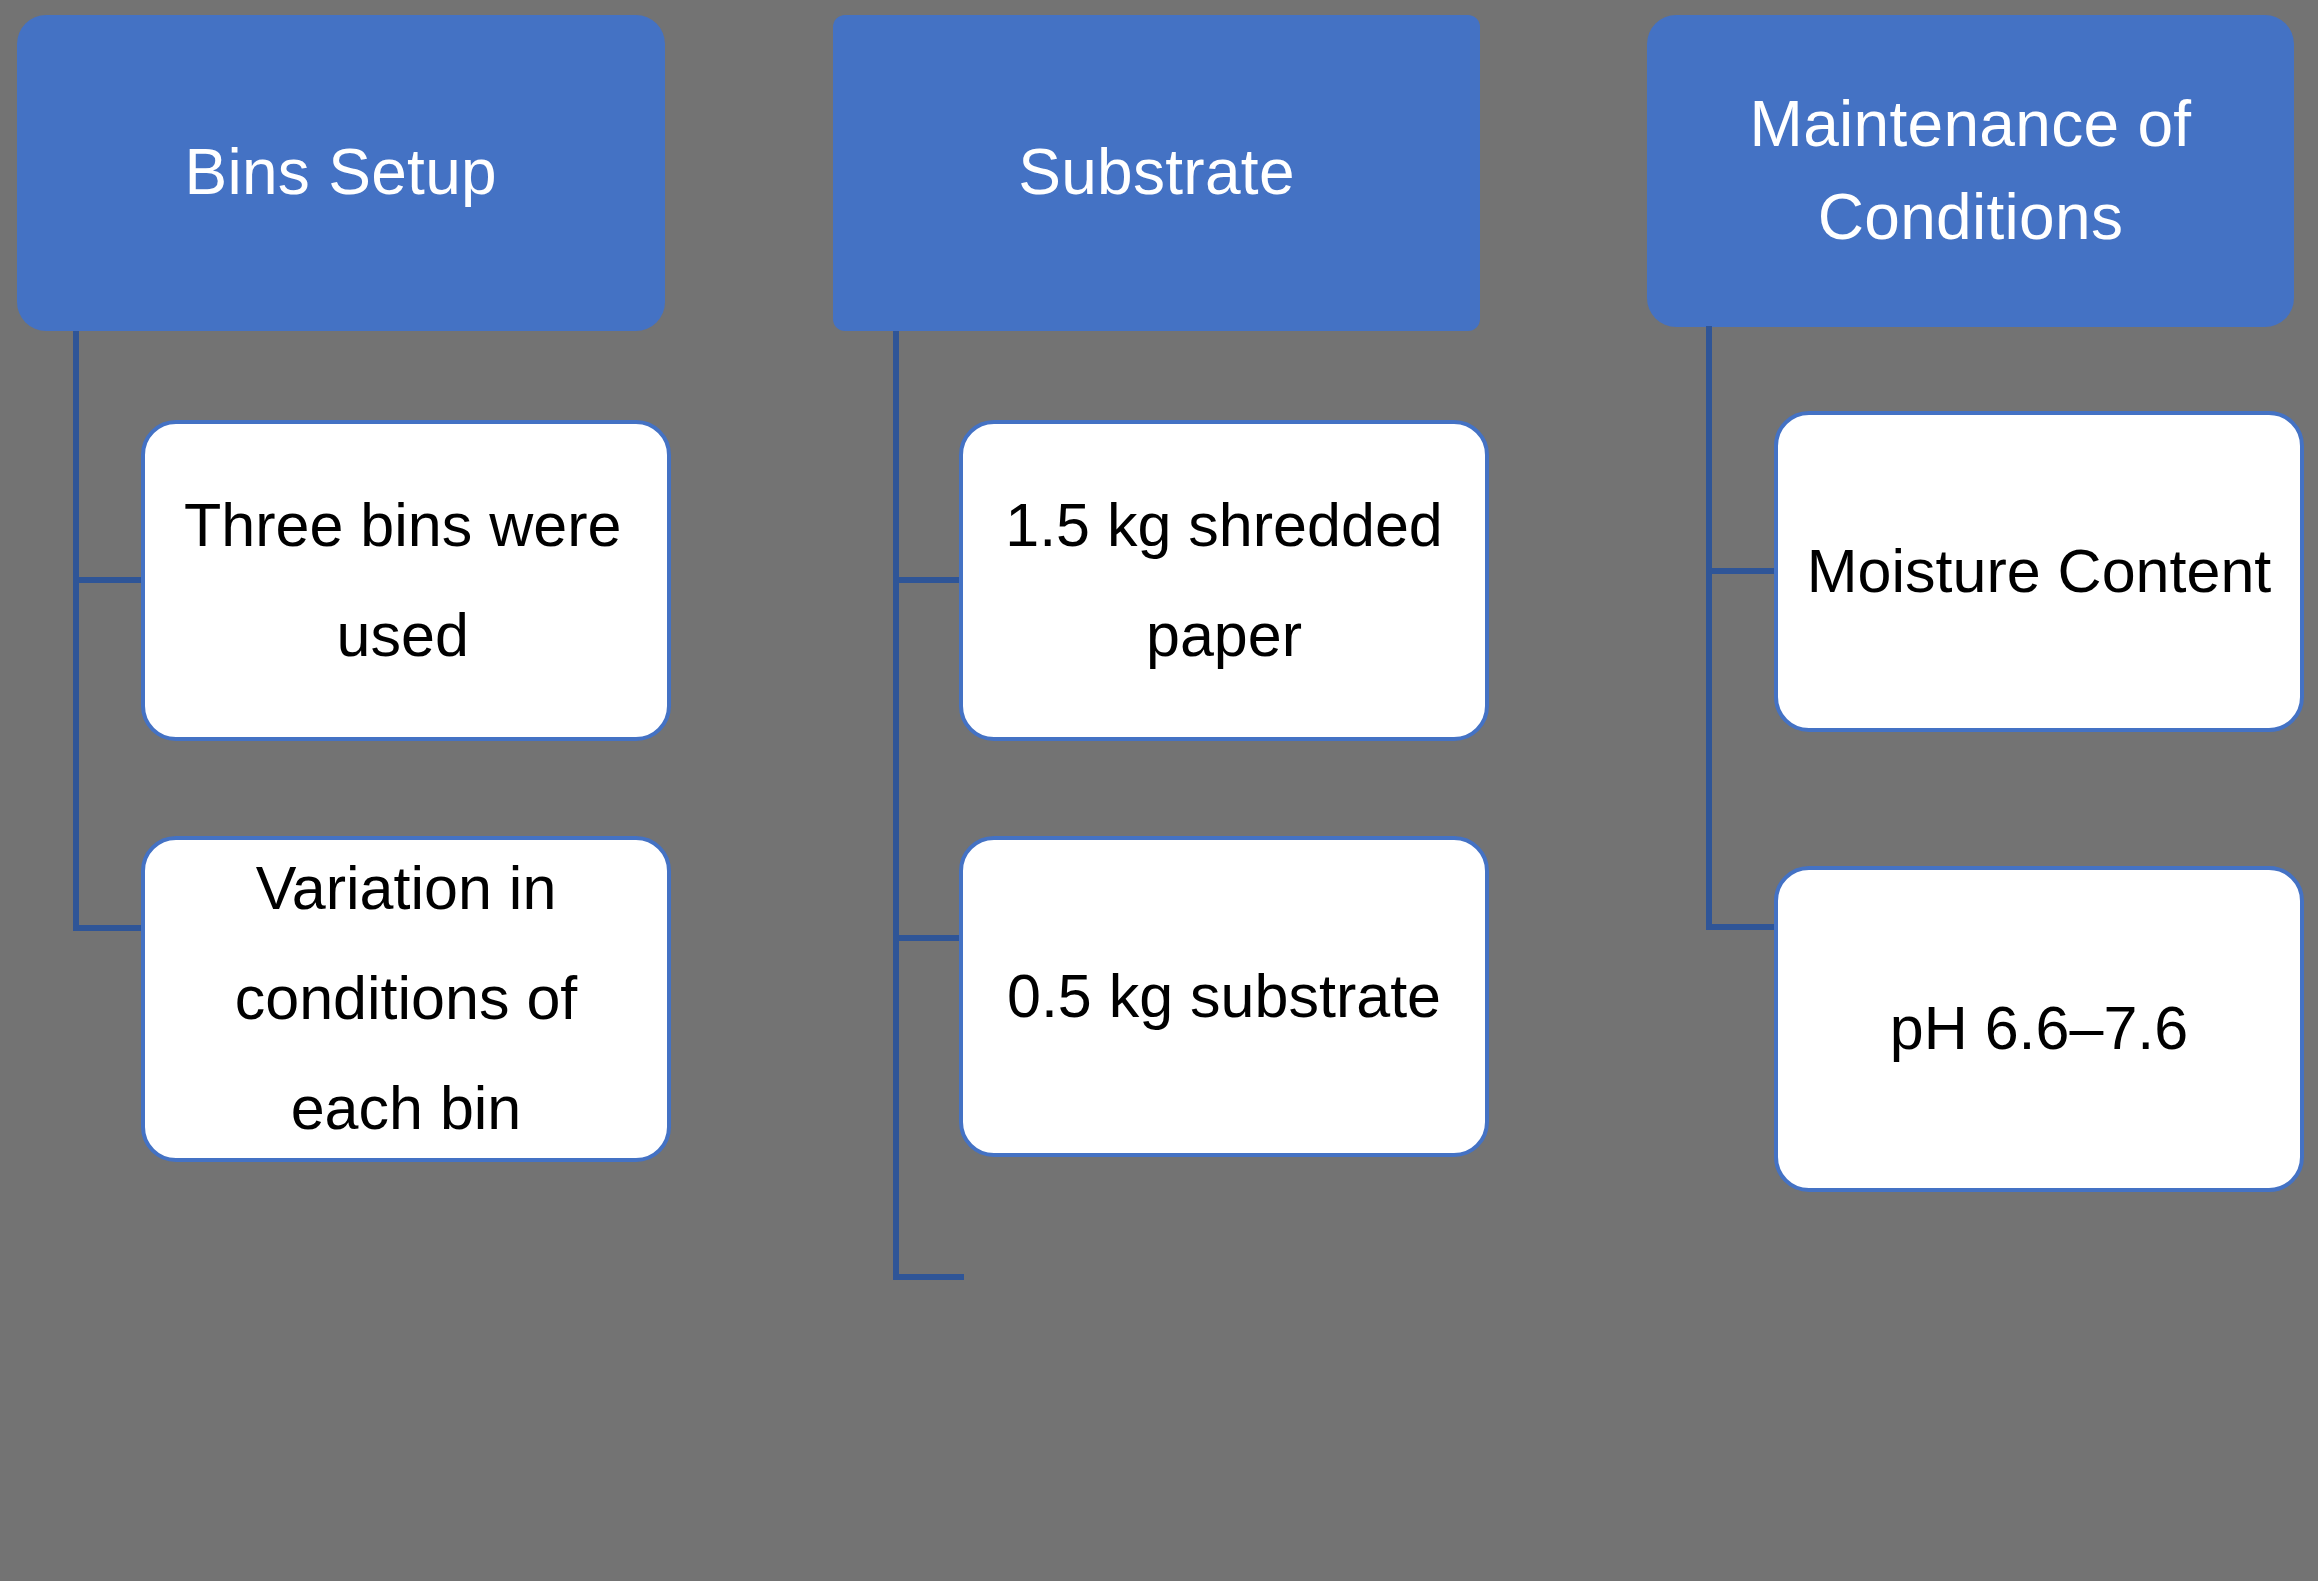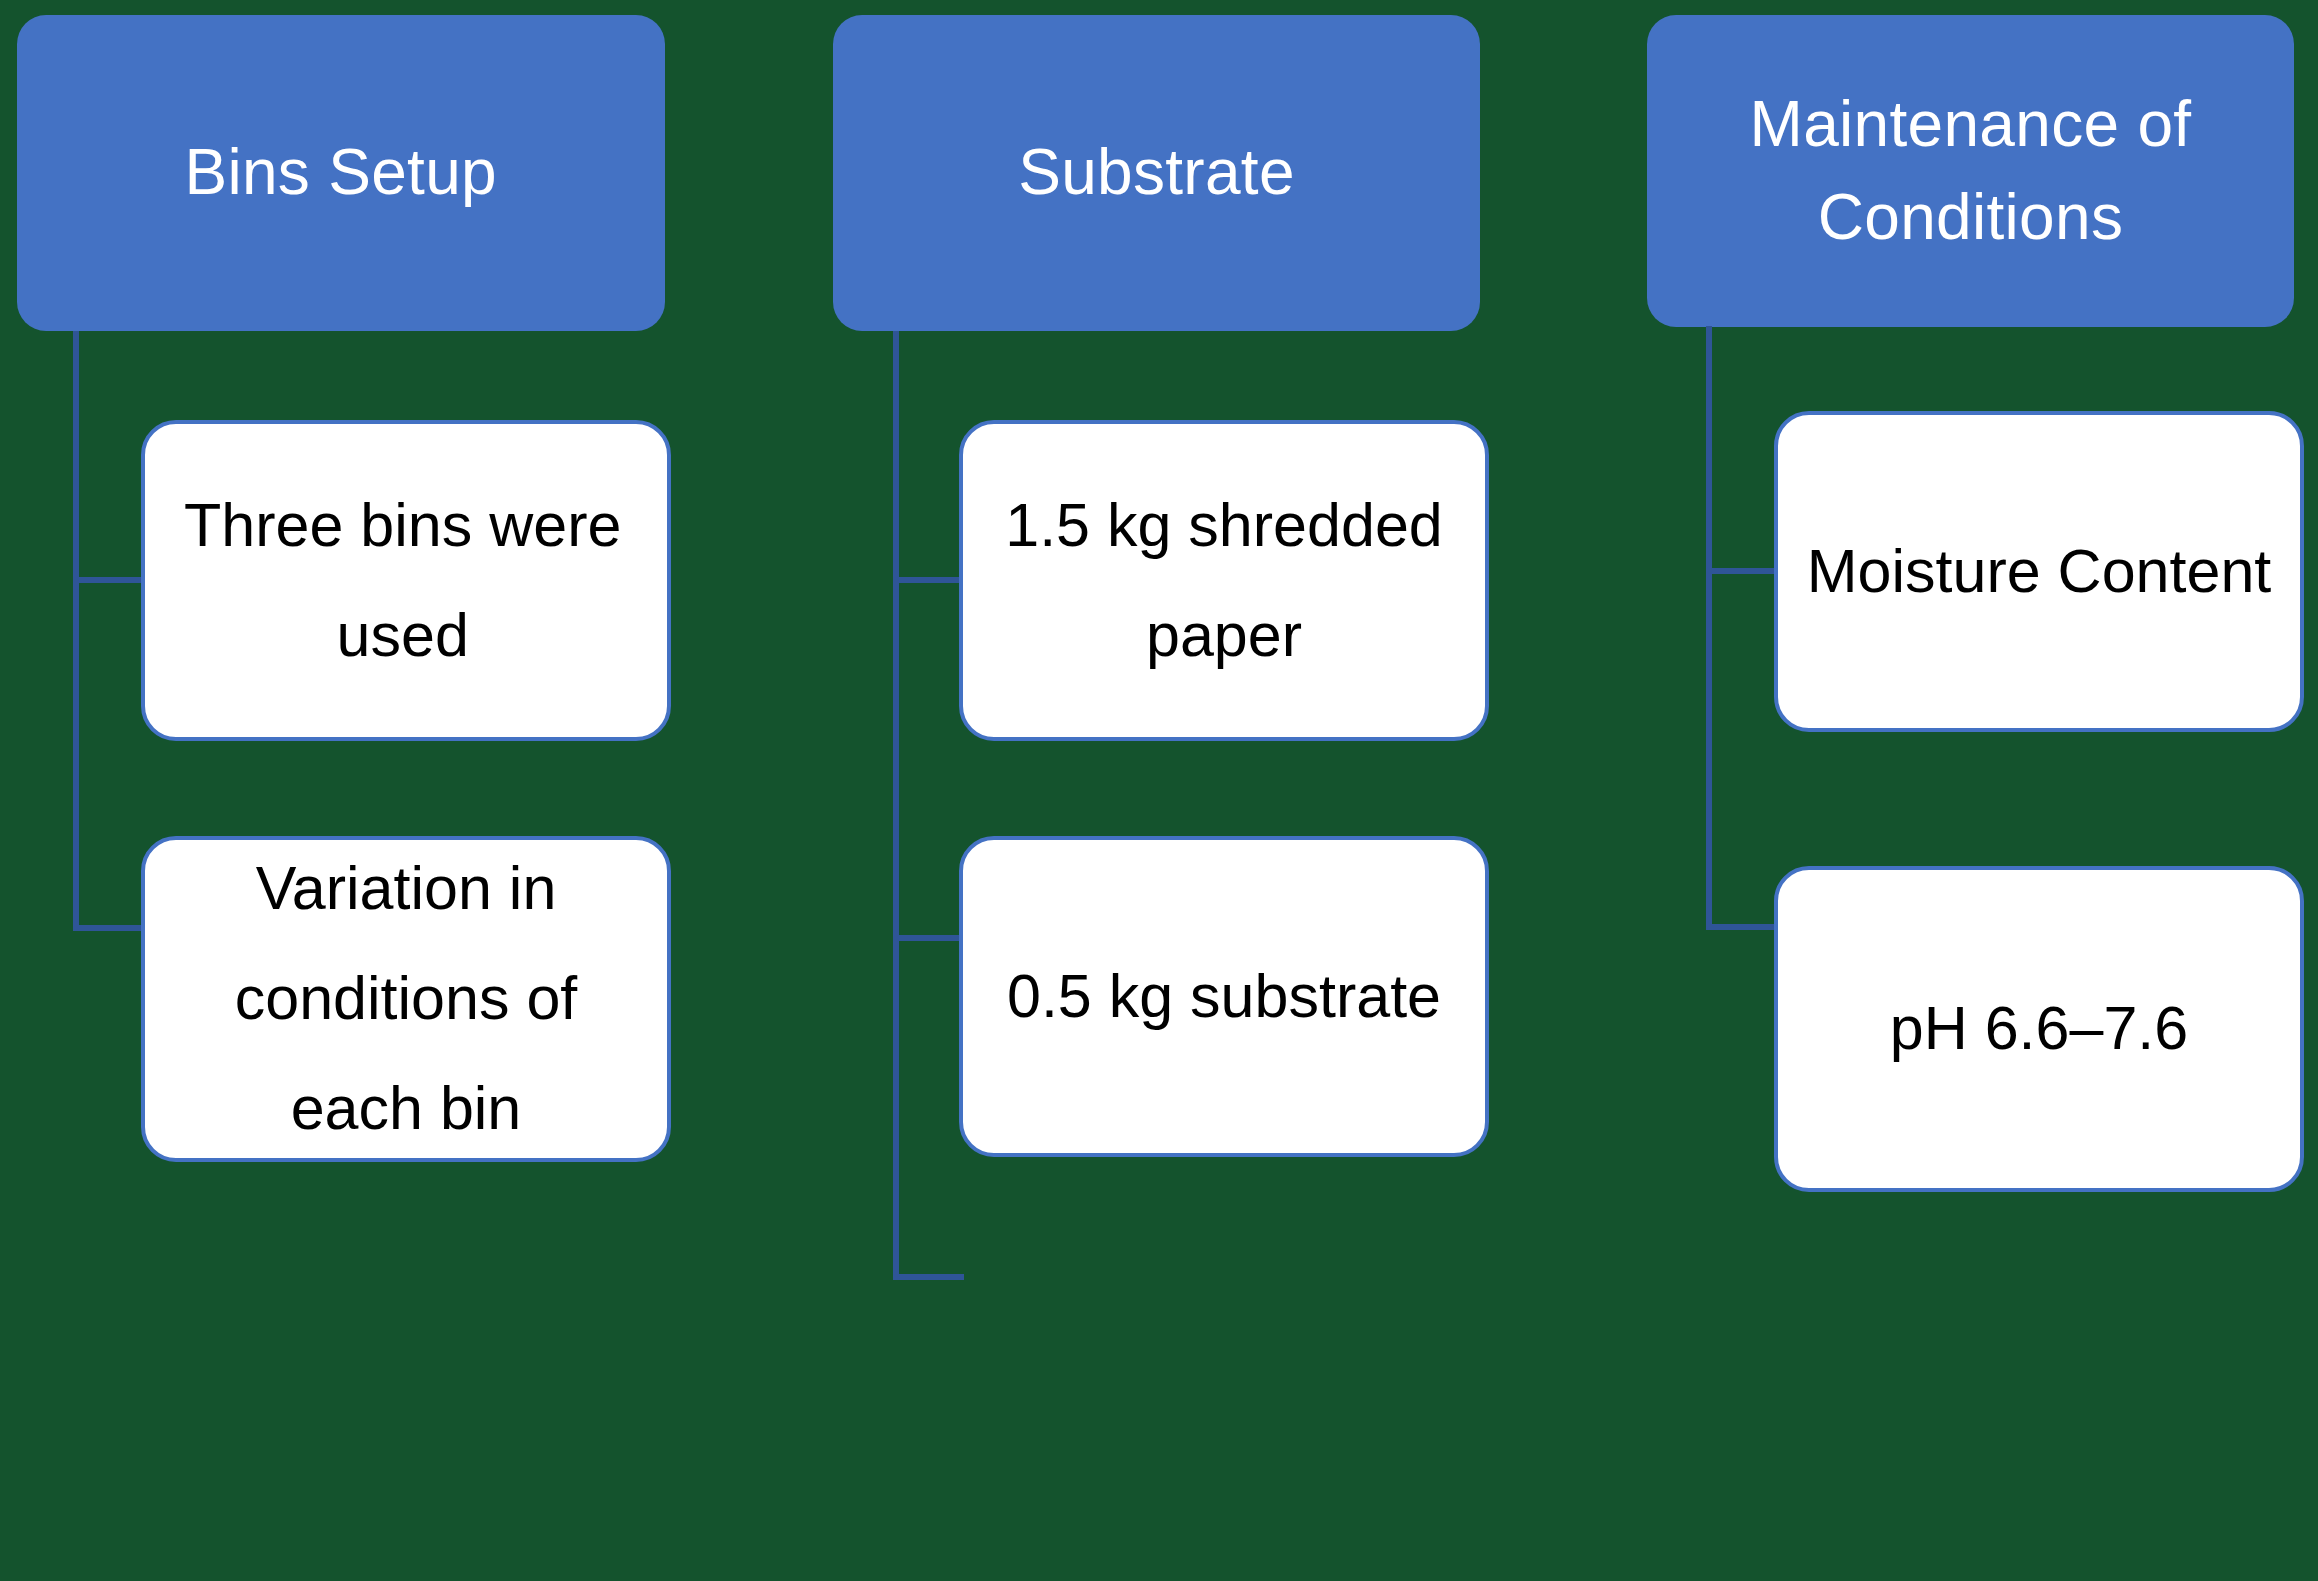--- a/index.html
+++ b/index.html
@@ -8,21 +8,21 @@
     background: #ffffff;
   }
   body {
     font-family: "Liberation Sans", sans-serif;
   }
 
   #canvas {
     position: relative;
     width: 2319px;
     height: 1581px;
-    background: #14532d;
+    background: #737373;
     overflow: hidden;
   }
 
   
   .hdr-box {
     position: absolute;
     box-sizing: border-box;
     background: #4472C4;
     border-radius: 29px;
     display: flex;
@@ -81,21 +81,21 @@
   <div class="stub" style="left:73px; top:925px; width:72px;"></div>
 
   <div class="child-box" style="left:141px; top:420px; width:530px; height:321px;padding-left:16px;">
     <span>Three bins were used</span>
   </div>
 
   <div class="child-box" style="left:141px; top:836px; width:530px; height:326px;">
     <span>Variation in conditions of each bin</span>
   </div>
 
-  <div class="hdr-box" style="left:833px; top:14.7px; width:647px; height:316px;">
+  <div class="hdr-box" style="left:833px; top:14.7px; width:647px; height:316px;border-radius:12px;">
     <span>Substrate</span>
   </div>
 
   <div class="trunk" style="left:893px; top:331px; height:948px;"></div>
   <div class="stub" style="left:893px; top:577px; width:71px;"></div>
   <div class="stub" style="left:893px; top:935px; width:71px;"></div>
   <div class="stub" style="left:893px; top:1274px; width:71px;"></div>
 
   <div class="child-box" style="left:959px; top:420px; width:530px; height:321px;align-items:center;">
     <span>1.5 kg shredded paper</span>

